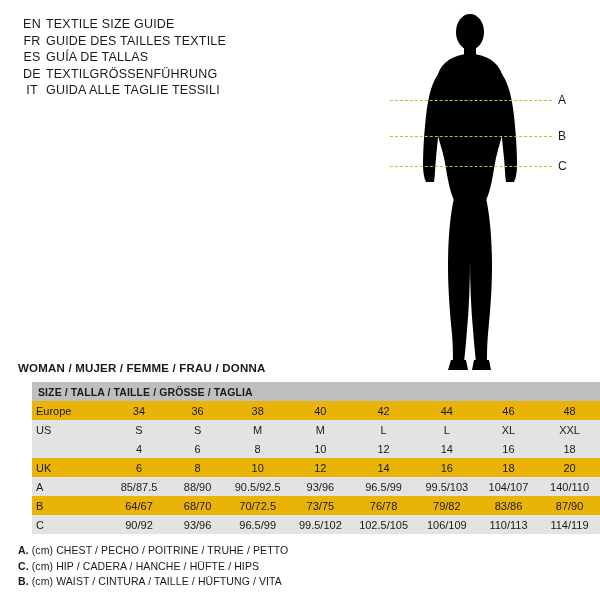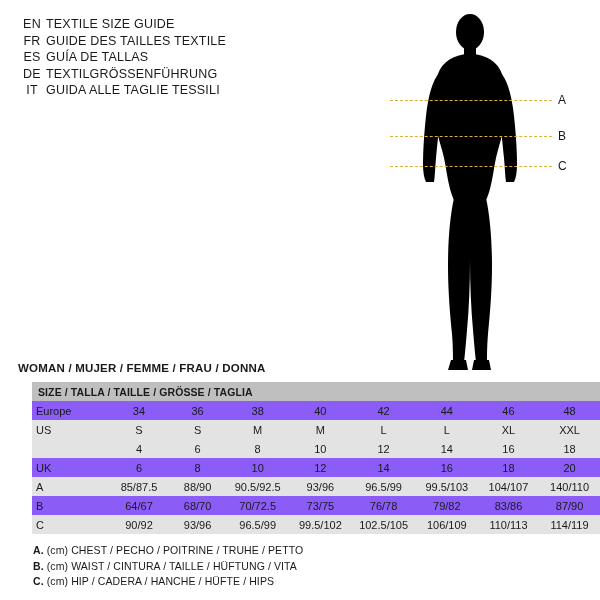--- a/index.html
+++ b/index.html
@@ -92,38 +92,38 @@
     white-space: nowrap;
   }
   tr.header-row td {
     background: #bfbfbf;
     font-size: 10.5px;
     font-weight: bold;
     letter-spacing: 0.1px;
     padding-left: 6px;
   }
   tr.shade td { background: #e3e3e3; }
-  tr.plain td { background: #8b5cf6; }
+  tr.plain td { background: #eab308; }
   td.rowlabel {
     text-align: left;
     padding-left: 6px;
     width: 86px;
   }
   td.val { text-align: center; width: 60px; }
 
   
   .notes {
     position: absolute;
     left: 18px;
     top: 543px;
     font-size: 10.5px;
     line-height: 15.5px;
     letter-spacing: 0.1px;
   }
-  .note-line { color: #1a1a1a; margin-left: 15px; }
+  .note-line { color: #1a1a1a; }
   .note-key { font-weight: bold; }
 </style>
 </head>
 <body>
 
 <div class="titles">
   <div class="title-row">
     <span class="title-lang">EN</span>
     <span class="title-text">TEXTILE SIZE GUIDE</span>
   </div>
@@ -301,20 +301,20 @@
     </tr>
   </tbody>
 </table>
 
 <div class="notes">
   <div class="note-line">
     <span class="note-key">A.</span>
     <span>(cm) CHEST / PECHO / POITRINE / TRUHE / PETTO</span>
   </div>
   <div class="note-line">
+    <span class="note-key">C.</span>
+    <span>(cm) HIP / CADERA / HANCHE / HÜFTE / HIPS</span>
+  </div>
+  <div class="note-line">
     <span class="note-key">B.</span>
     <span>(cm) WAIST / CINTURA / TAILLE / HÜFTUNG / VITA</span>
   </div>
-  <div class="note-line">
-    <span class="note-key">C.</span>
-    <span>(cm) HIP / CADERA / HANCHE / HÜFTE / HIPS</span>
-  </div>
 </div>
 
 </body></html>

